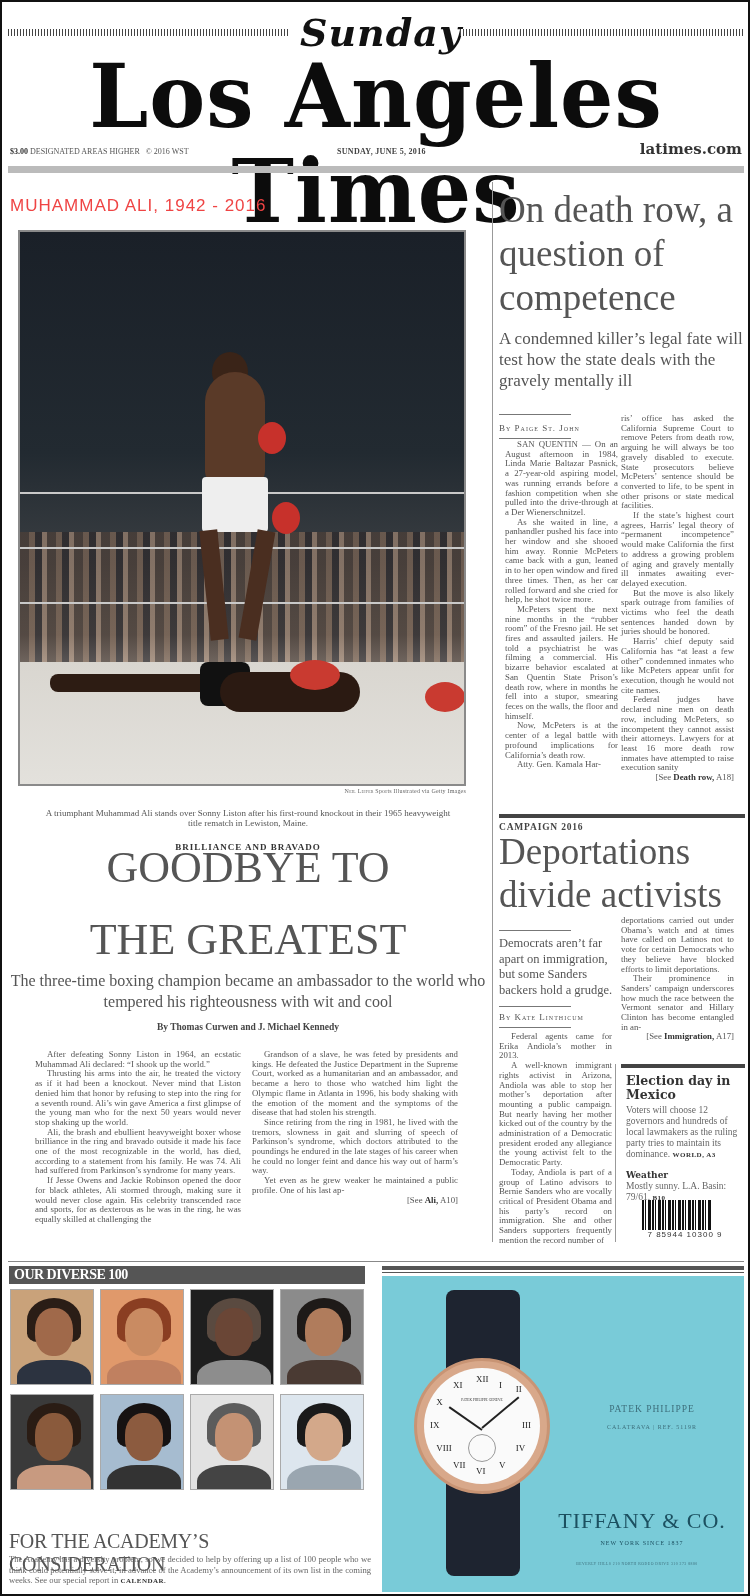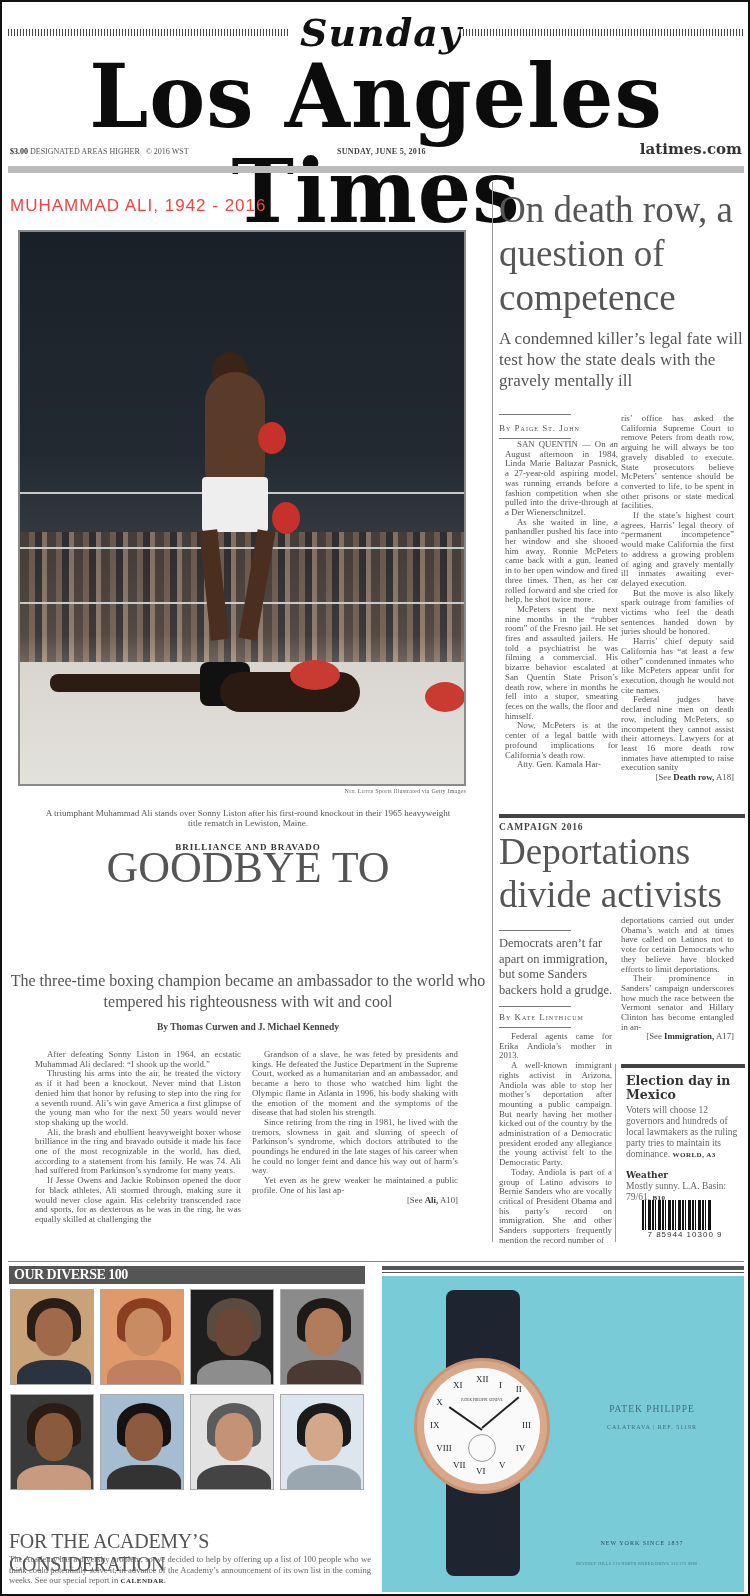--- a/index.html
+++ b/index.html
@@ -147,20 +147,21 @@
       <div class="torso"></div>
     <div class="g1"></div>
       <div class="g2"></div>
   </div>
 </div>
 <div class="abs credit"><b>Neil Leifer</b> <span>Sports Illustrated via Getty Images</span></div>
 <div class="abs cutline-head">BRILLIANCE AND BRAVADO</div>
 <div class="abs cutline">A triumphant Muhammad Ali stands over Sonny Liston after his first-round knockout in their 1965 heavyweight title rematch in Lewiston, Maine.</div>
 <div class="abs ali-hed">
   <div>GOODBYE TO</div>
+  <div style="margin-top:12px">THE GREATEST</div>
 </div>
 <div class="abs ali-deck">The three-time boxing champion became an ambassador to the world who tempered his righteousness with wit and cool</div>
 <div class="abs ali-byline">By Thomas Curwen and J. Michael Kennedy</div>
 <div class="abs body-col ali-c1">
   <p>After defeating Sonny Liston in 1964, an ecstatic Muhammad Ali declared: “I shook up the world.”</p>
     <p>Thrusting his arms into the air, he treated the victory as if it had been a knockout. Never mind that Liston denied him that honor by refusing to step into the ring for a seventh round. Ali’s win gave America a first glimpse of the young man who for the next 50 years would never stop shaking up the world.</p>
     <p>Ali, the brash and ebullient heavyweight boxer whose brilliance in the ring and bravado outside it made his face one of the most recognizable in the world, has died, according to a statement from his family. He was 74. Ali had suffered from Parkinson’s syndrome for many years.</p>
     <p>If Jesse Owens and Jackie Robinson opened the door for black athletes, Ali stormed through, making sure it would never close again. His celebrity transcended race and sports, for as dexterous as he was in the ring, he was equally skilled at challenging the</p>
 </div>
 <div class="abs body-col ali-c2">
@@ -294,15 +295,16 @@
       <span class="numeral" style="left: 48px; top: 144px;">IX</span>
       <span class="numeral" style="left: 54.1628px; top: 121px;">X</span>
       <span class="numeral" style="left: 71px; top: 104.163px;">XI</span>
     </div>
   <div class="dial-brand">PATEK PHILIPPE GENEVE</div>
   <div class="subdial"></div>
   <div class="hand1"></div>
   <div class="hand2"></div>
   <div class="brand">PATEK PHILIPPE</div>
   <div class="model">CALATRAVA | REF. 5119R</div>
+  <div class="tiffany">TIFFANY &amp; CO.</div>
   <div class="since">NEW YORK SINCE 1837</div>
   <div class="address">BEVERLY HILLS 210 NORTH RODEO DRIVE 310 273 8880</div>
 </div>
 
 </body></html>

